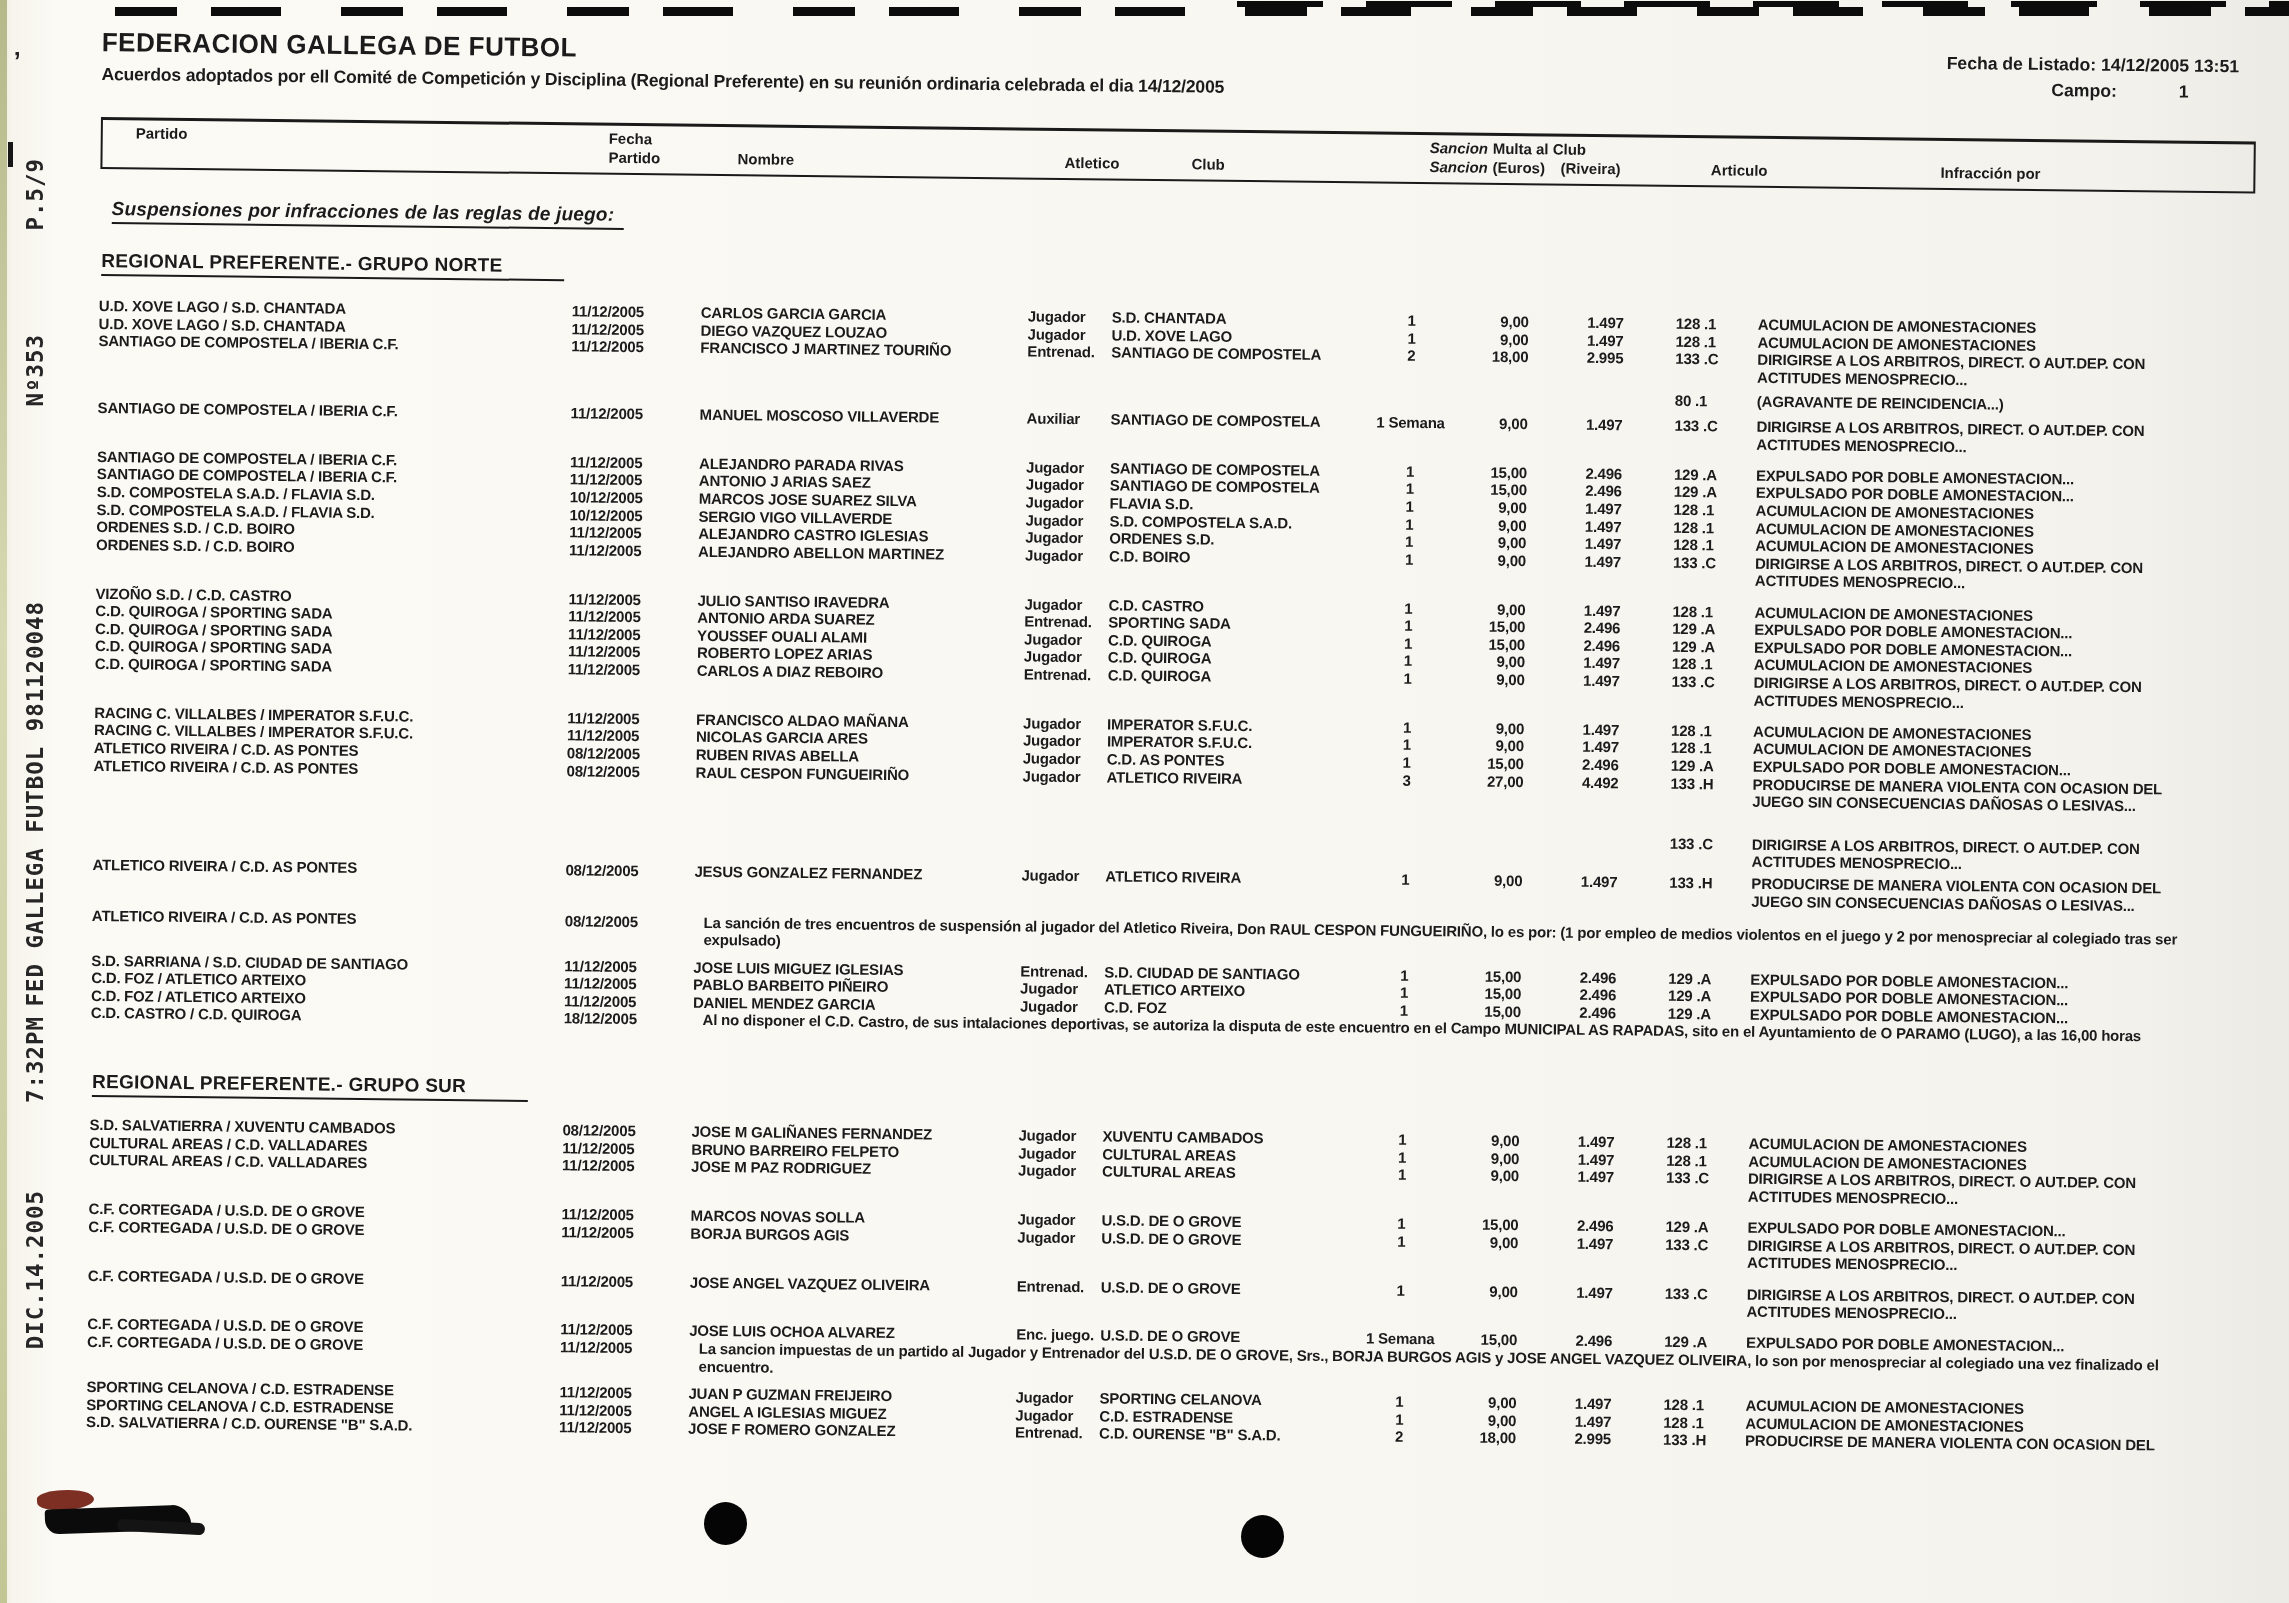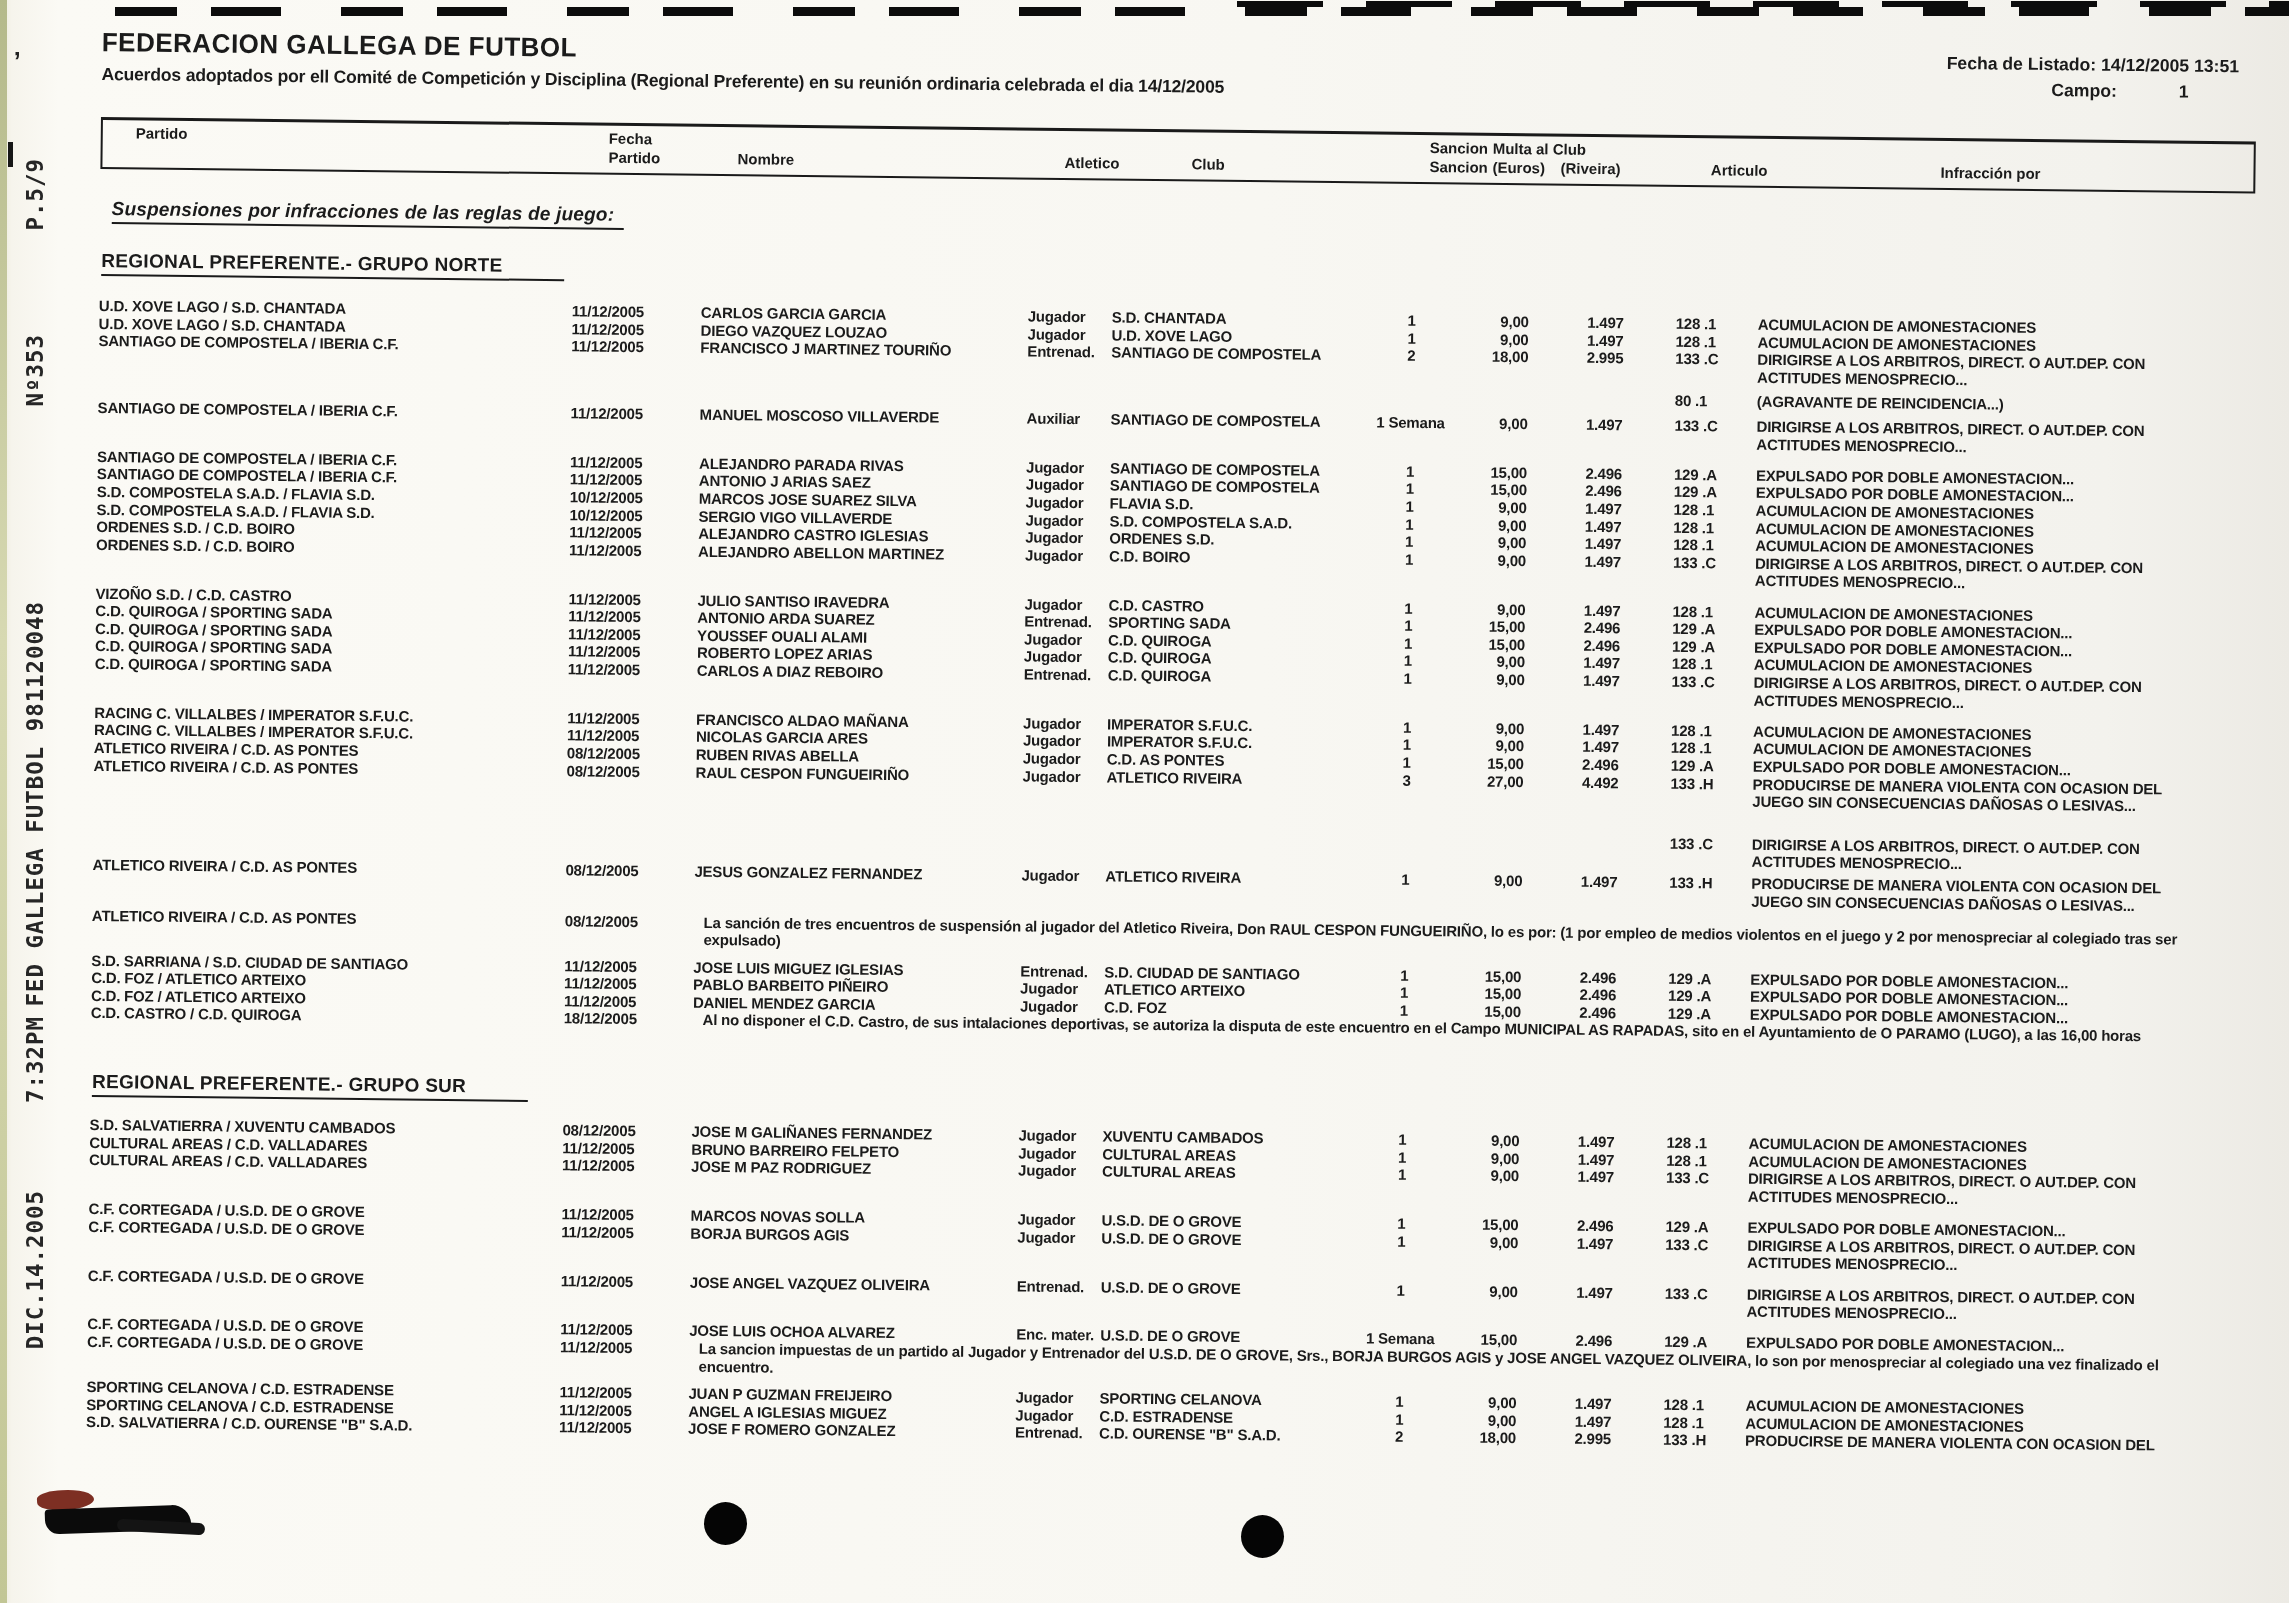--- a/index.html
+++ b/index.html
@@ -46,21 +46,21 @@
   .right-info .pg .val{margin-left:62px;}
 
   
   .thead{margin-top:15.6px;border:2px solid #1a1a1a;border-top-width:3.9px;border-bottom-width:2.9px;
     display:grid;grid-template-columns:473px 129px 327px 84px 256px 88px 195px 107px 458px;
     padding:4.9px 0 5.9px 33px;font-size:15px;font-weight:700;line-height:18.5px;}
   .thead .hcell{display:flex;flex-direction:column;justify-content:flex-start;}
   .thead .l1{min-height:18.5px;} .thead .l2{min-height:18.5px;}
   .h-multa .l2 .sp{display:inline-block;width:15.6px;}
   .h-articulo{padding-left:23.4px;} .h-infraccion{padding-left:146px;}
-  .h-sancion{padding-left:25px;} .h-club{padding-left:43px;}
+  .h-sancion{padding-left:25px;font-style:italic;} .h-club{padding-left:43px;}
 
   .section-title{margin-top:29px;margin-left:11.7px;display:inline-block;
     font-size:19px;font-weight:700;font-style:italic;letter-spacing:0.2px;
     border-bottom:2.4px solid #1a1a1a;padding-bottom:2px;padding-right:9.8px;}
   .group-heading{margin-top:21.5px;margin-left:2px;font-size:19px;font-weight:700;letter-spacing:0.3px;
     border-bottom:2.4px solid #1a1a1a;display:inline-block;padding-right:62px;padding-bottom:2px;}
   .rows{margin-top:21.5px;}
   .rows2{margin-top:19.5px;}
 
   .trow{display:grid;grid-template-columns:473px 129px 327px 84px 256px 88px 73px 122px 107px 458px;
@@ -539,21 +539,21 @@
           <div class="cell c-sancion">1</div>
           <div class="cell c-euros">9,00</div>
           <div class="cell c-pesetas">1.497</div>
           <div class="cell c-articulo">133 .C</div>
           <div class="cell c-infraccion">DIRIGIRSE A LOS ARBITROS, DIRECT. O AUT.DEP. CON ACTITUDES MENOSPRECIO...</div>
         </div>
         <div class="trow" style="margin-top: 13.7px;">
           <div class="cell c-partido">C.F. CORTEGADA / U.S.D. DE O GROVE</div>
           <div class="cell c-fecha">11/12/2005</div>
           <div class="cell c-nombre">JOSE LUIS OCHOA ALVAREZ</div>
-          <div class="cell c-actividad">Enc. mater.</div>
+          <div class="cell c-actividad">Enc. juego.</div>
           <div class="cell c-club">U.S.D. DE O GROVE</div>
           <div class="cell c-sancion">1 Semana</div>
           <div class="cell c-euros">15,00</div>
           <div class="cell c-pesetas">2.496</div>
           <div class="cell c-articulo">129 .A</div>
           <div class="cell c-infraccion">EXPULSADO POR DOBLE AMONESTACION...</div>
         </div>
         <div class="trow noterow">
           <div class="cell c-partido">C.F. CORTEGADA / U.S.D. DE O GROVE</div>
           <div class="cell c-fecha">11/12/2005</div>

